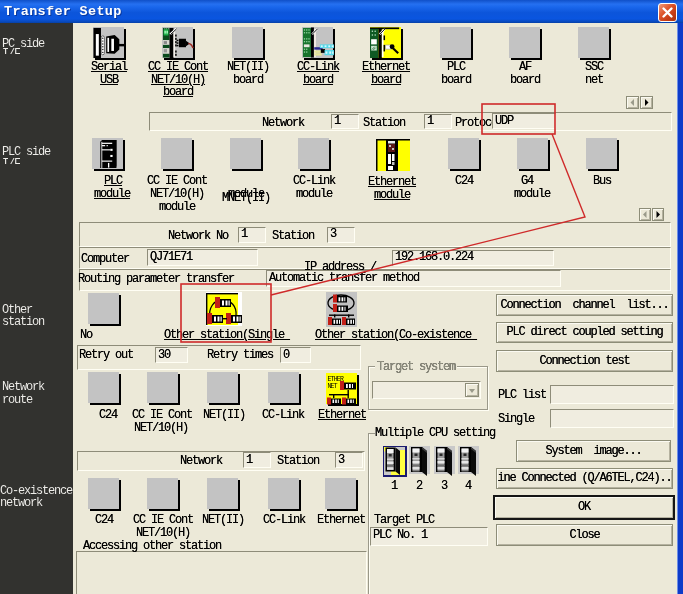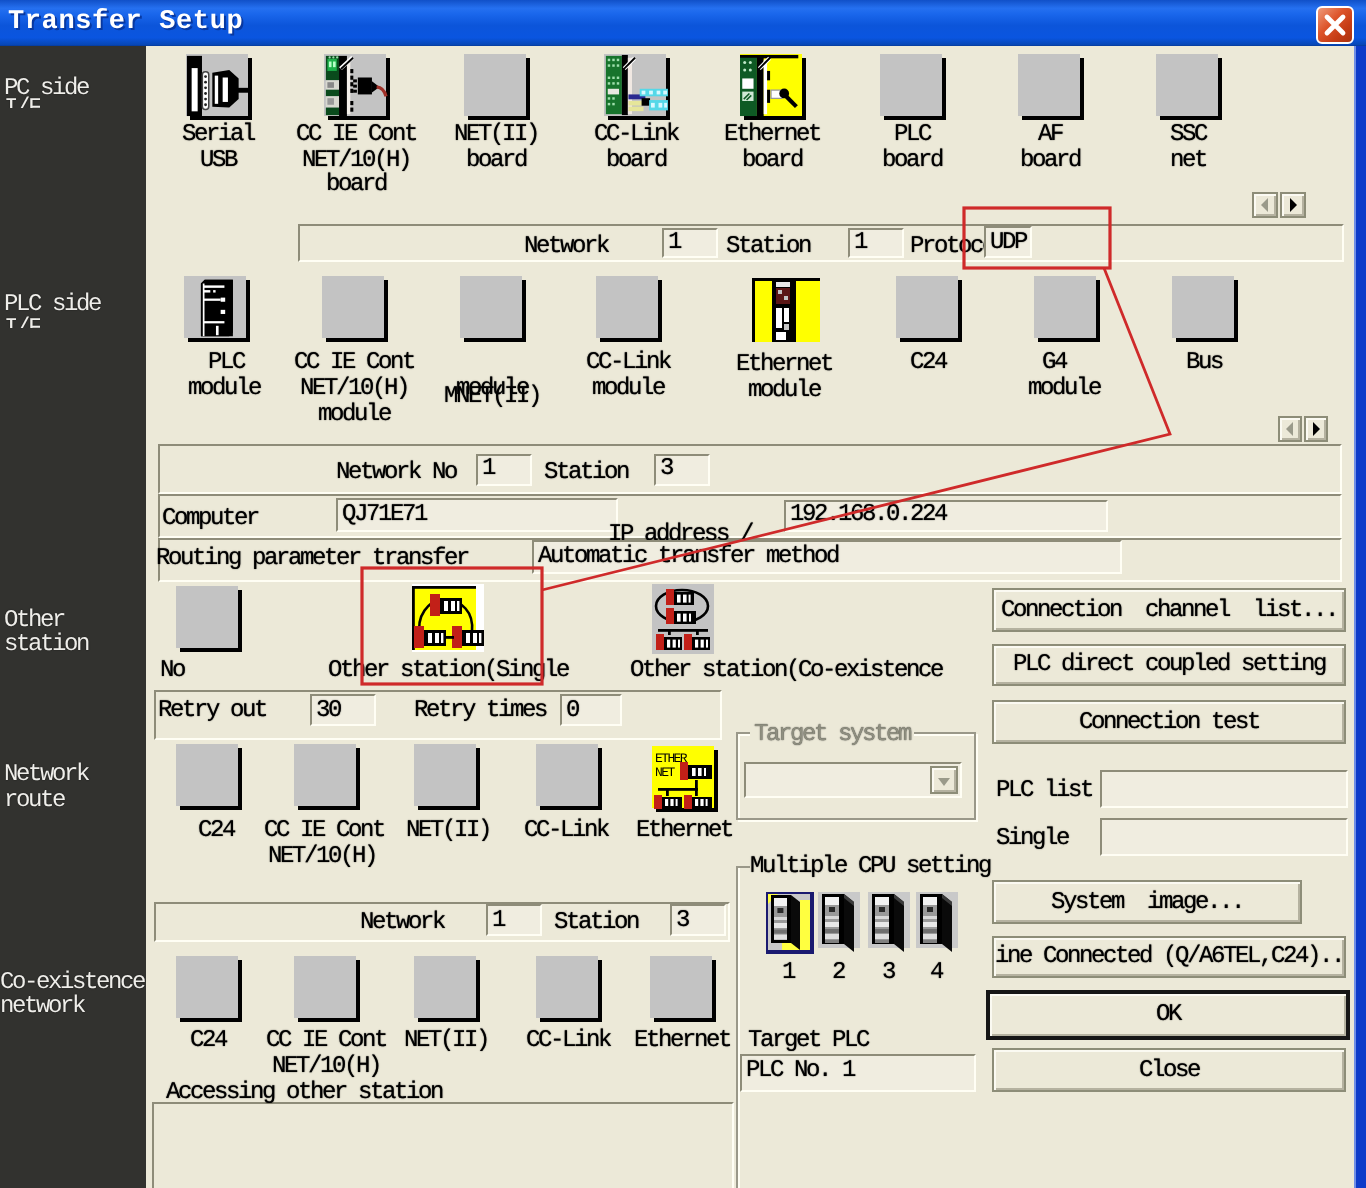--- a/index.html
+++ b/index.html
@@ -1,17 +1,17 @@
 <!DOCTYPE html>
 <html><head><meta charset="utf-8"><style>
 *{margin:0;padding:0;box-sizing:border-box}
 html,body{width:683px;height:594px;overflow:hidden}
 body{position:relative;font-family:"Liberation Mono",monospace;background:#ece9d8}
 .t{position:absolute;font-size:12px;letter-spacing:-1.2px;white-space:pre;color:#000;line-height:12px;text-shadow:0 0 0.6px rgba(0,0,0,0.85)}
-.u{}
+.u{text-decoration:underline}
 .w{color:#efeeea}
 .ic{position:absolute;width:31px;height:31px;background:#c3c3c3;box-shadow:2px 2px 0 #000}
 .sk{position:absolute;border:1px solid;border-color:#8e8c79 #fffef4 #fffef4 #8e8c79}
 .ed{position:absolute;background:#f0ede0;border:1px solid;border-color:#8e8c79 #fffef4 #fffef4 #8e8c79;font-size:12px;letter-spacing:-1.2px;white-space:pre;font-family:"Liberation Mono",monospace;line-height:13px;padding-left:2px;text-shadow:0 0 0.6px rgba(0,0,0,0.85)}
 .btn{position:absolute;background:#ece9d8;border:1px solid #8d8d78;box-shadow:inset 1px 1px 0 #fbfaf2,inset -1px -1px 0 #b5b2a0;font-size:12px;letter-spacing:-1.2px;white-space:pre;font-family:"Liberation Mono",monospace;text-align:center;color:#000;text-shadow:0 0 0.6px rgba(0,0,0,0.85)}
 svg{display:block}
 </style></head>
 <body>
 
 <div style="position:absolute;left:0;top:0;width:683px;height:23px;background:linear-gradient(180deg,#1050c8 0%,#2570f0 18%,#1a67ec 30%,#0c55da 55%,#0a55e0 82%,#0747b6 97%,#063a9a 100%)"></div>
@@ -58,21 +58,21 @@
 <div class="t" style="left:510px;top:74px">board</div>
 <div class="t" style="left:585px;top:61px">SSC</div>
 <div class="t" style="left:585px;top:74px">net</div>
 
 <div class="sk" style="left:149px;top:112px;width:523px;height:19px"></div>
 <div class="t" style="left:262px;top:117px">Network</div>
 <div class="ed" style="left:331px;top:114px;width:28px;height:15px;line-height:13px">1</div>
 <div class="t" style="left:363px;top:117px">Station</div>
 <div class="ed" style="left:424px;top:114px;width:28px;height:15px;line-height:13px">1</div>
 <div class="t" style="left:455px;top:117px">Protocol</div>
-<div class="ed" style="left:492px;top:113px;width:24px;height:16px;line-height:15px">UDP</div>
+<div class="ed" style="left:492px;top:113px;width:64px;height:16px;line-height:15px">UDP</div>
 
 <div class="btn" style="left:626px;top:96px;width:13px;height:13px"><svg width="11" height="11">
       <path d="M7 2 L3.5 5.5 L7 9 Z" fill="#9a9a8a"></path>
     </svg></div>
 <div class="btn" style="left:640px;top:96px;width:13px;height:13px"><svg width="11" height="11">
       <path d="M4 2 L7.5 5.5 L4 9 Z" fill="#000"></path>
     </svg></div>
 
 <div class="ic" style="left:161px;top:138px"></div>
 <div class="ic" style="left:230px;top:138px"></div>
@@ -105,21 +105,21 @@
     </svg></div>
 
 <div class="sk" style="left:79px;top:222px;width:592px;height:25px"></div>
 <div class="sk" style="left:79px;top:247px;width:592px;height:22px"></div>
 <div class="sk" style="left:79px;top:269px;width:592px;height:22px"></div>
 <div class="t" style="left:168px;top:230px">Network No</div>
 <div class="ed" style="left:238px;top:227px;width:28px;height:16px">1</div>
 <div class="t" style="left:272px;top:230px">Station</div>
 <div class="ed" style="left:327px;top:227px;width:28px;height:16px">3</div>
 <div class="t" style="left:81px;top:253px">Computer</div>
-<div class="ed" style="left:168px;top:249px;width:141px;height:17px;line-height:14px">QJ71E71</div>
+<div class="ed" style="left:147px;top:249px;width:111px;height:17px;line-height:14px">QJ71E71</div>
 <div class="t" style="left:304px;top:261px">IP address /</div>
 <div class="ed" style="left:392px;top:250px;width:162px;height:16px;line-height:13px">192.168.0.224</div>
 <div class="t" style="left:78px;top:273px">Routing parameter transfer</div>
 <div class="ed" style="left:266px;top:270px;width:295px;height:17px;line-height:15px">Automatic transfer method</div>
 
 <div class="ic" style="left:88px;top:293px"></div>
 <div class="t" style="left:80px;top:329px">No</div>
 <div class="t u" style="left:164px;top:329px">Other station(Single </div>
 <div class="t u" style="left:315px;top:329px">Other station(Co-existence </div>
 
@@ -157,21 +157,21 @@
 <div class="t" style="left:441px;top:480px">3</div>
 <div class="t" style="left:465px;top:480px">4</div>
 
 <div class="btn" style="left:496px;top:294px;width:177px;height:22px;line-height:20px">Connection  channel  list...</div>
 <div class="btn" style="left:496px;top:322px;width:177px;height:21px;line-height:19px">PLC direct coupled setting</div>
 <div class="btn" style="left:496px;top:350px;width:177px;height:22px;line-height:20px">Connection test</div>
 <div class="t" style="left:498px;top:389px">PLC list</div>
 <div class="ed" style="left:550px;top:385px;width:124px;height:19px"></div>
 <div class="t" style="left:498px;top:413px">Single</div>
 <div class="ed" style="left:550px;top:409px;width:124px;height:19px"></div>
-<div class="btn" style="left:496px;top:440px;width:155px;height:22px;line-height:20px">System  image...</div>
+<div class="btn" style="left:516px;top:440px;width:155px;height:22px;line-height:20px">System  image...</div>
 <div class="btn" style="left:496px;top:468px;width:177px;height:21px;line-height:19px">ine Connected (Q/A6TEL,C24)..</div>
 <div class="btn" style="left:493px;top:495px;width:182px;height:25px;line-height:21px;border:2px solid #161616">OK</div>
 <div class="btn" style="left:496px;top:524px;width:177px;height:22px;line-height:20px">Close</div>
 
 <div class="sk" style="left:77px;top:451px;width:288px;height:20px"></div>
 <div class="t" style="left:180px;top:455px">Network</div>
 <div class="ed" style="left:243px;top:452px;width:28px;height:16px;line-height:14px">1</div>
 <div class="t" style="left:277px;top:455px">Station</div>
 <div class="ed" style="left:335px;top:452px;width:28px;height:16px;line-height:14px">3</div>
 

